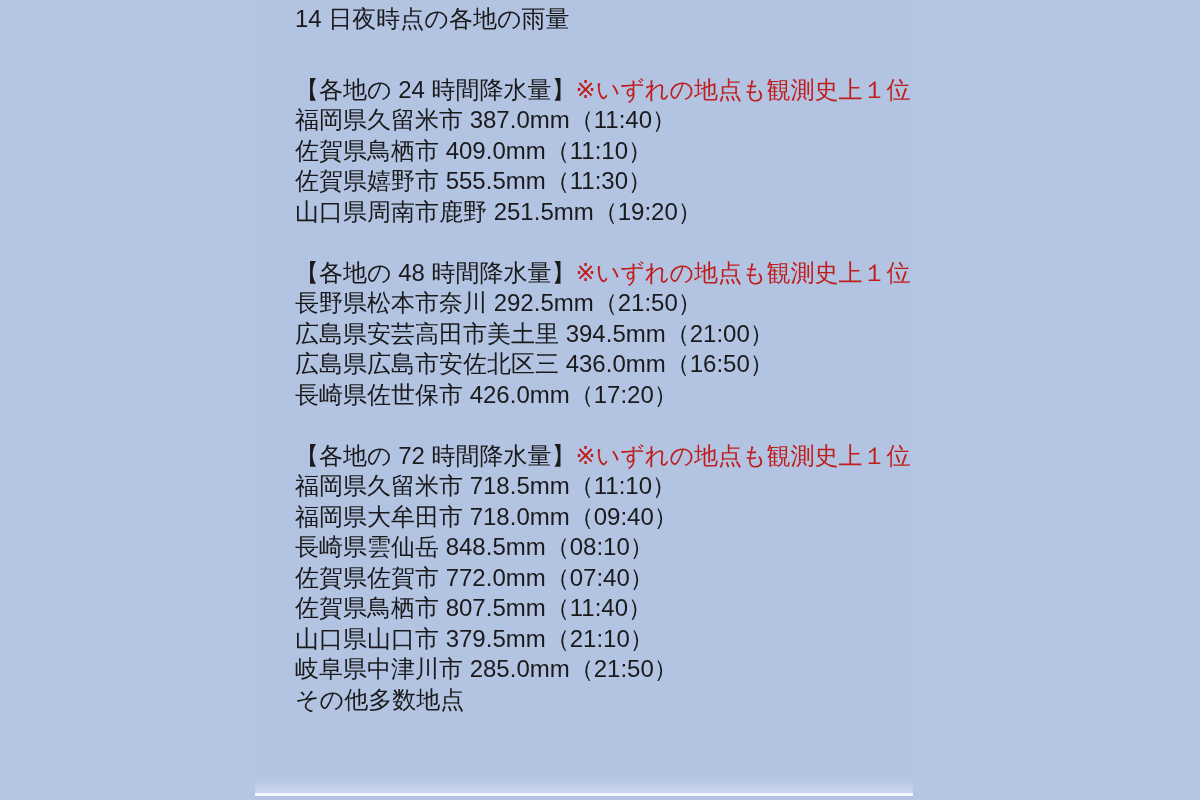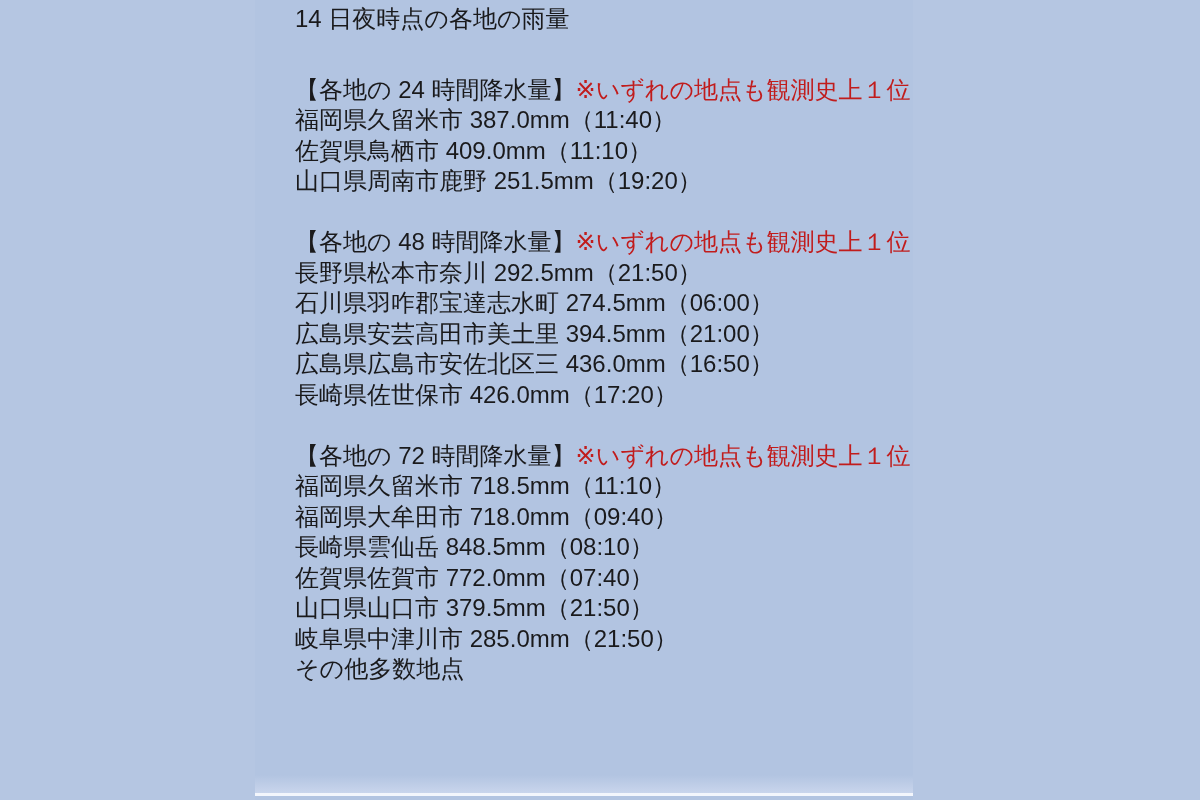--- a/index.html
+++ b/index.html
@@ -59,37 +59,38 @@
 
 <div class="stage">
   <div class="panel">
     <div class="content">
       <h1 class="title">14 日夜時点の各地の雨量</h1>
       <div id="sections">
           <section class="section">
             <div class="sec-heading"><span class="h-black">【各地の 24 時間降水量】</span><span class="h-red">※いずれの地点も観測史上１位</span></div>
             <div class="row">福岡県久留米市 387.0mm（11:40）</div>
             <div class="row">佐賀県鳥栖市 409.0mm（11:10）</div>
+            <div class="row">佐賀県嬉野市 555.5mm（11:30）</div>
             <div class="row">山口県周南市鹿野 251.5mm（19:20）</div>
           </section>
           <section class="section">
             <div class="sec-heading"><span class="h-black">【各地の 48 時間降水量】</span><span class="h-red">※いずれの地点も観測史上１位</span></div>
             <div class="row">長野県松本市奈川 292.5mm（21:50）</div>
-            <div class="row">石川県羽咋郡宝達志水町 274.5mm（06:00）</div>
             <div class="row">広島県安芸高田市美土里 394.5mm（21:00）</div>
             <div class="row">広島県広島市安佐北区三 436.0mm（16:50）</div>
             <div class="row">長崎県佐世保市 426.0mm（17:20）</div>
           </section>
           <section class="section">
             <div class="sec-heading"><span class="h-black">【各地の 72 時間降水量】</span><span class="h-red">※いずれの地点も観測史上１位</span></div>
             <div class="row">福岡県久留米市 718.5mm（11:10）</div>
             <div class="row">福岡県大牟田市 718.0mm（09:40）</div>
             <div class="row">長崎県雲仙岳 848.5mm（08:10）</div>
             <div class="row">佐賀県佐賀市 772.0mm（07:40）</div>
-            <div class="row">山口県山口市 379.5mm（21:50）</div>
+            <div class="row">佐賀県鳥栖市 807.5mm（11:40）</div>
+            <div class="row">山口県山口市 379.5mm（21:10）</div>
             <div class="row">岐阜県中津川市 285.0mm（21:50）</div>
           </section>
         </div>
       <div class="footer-note">その他多数地点</div>
     </div>
     <div class="bottom-strip"></div>
     <div class="bottom-line"></div>
   </div>
 </div>
 

